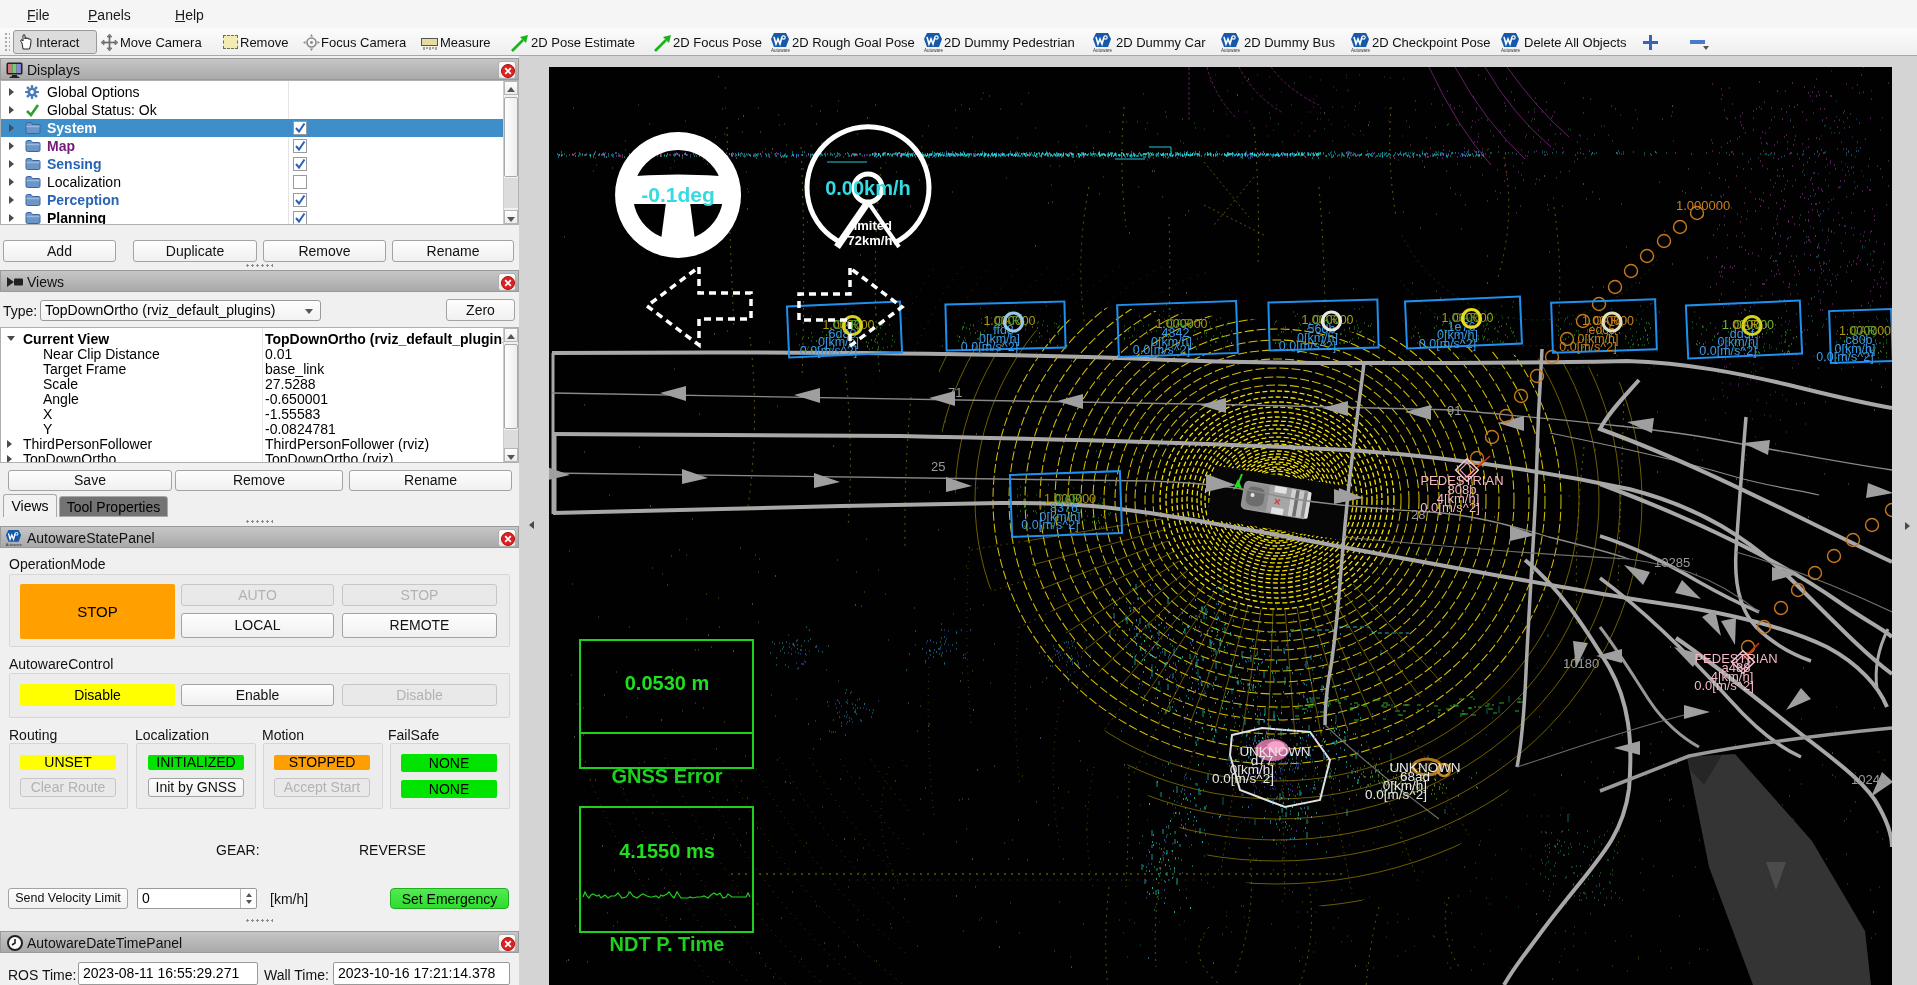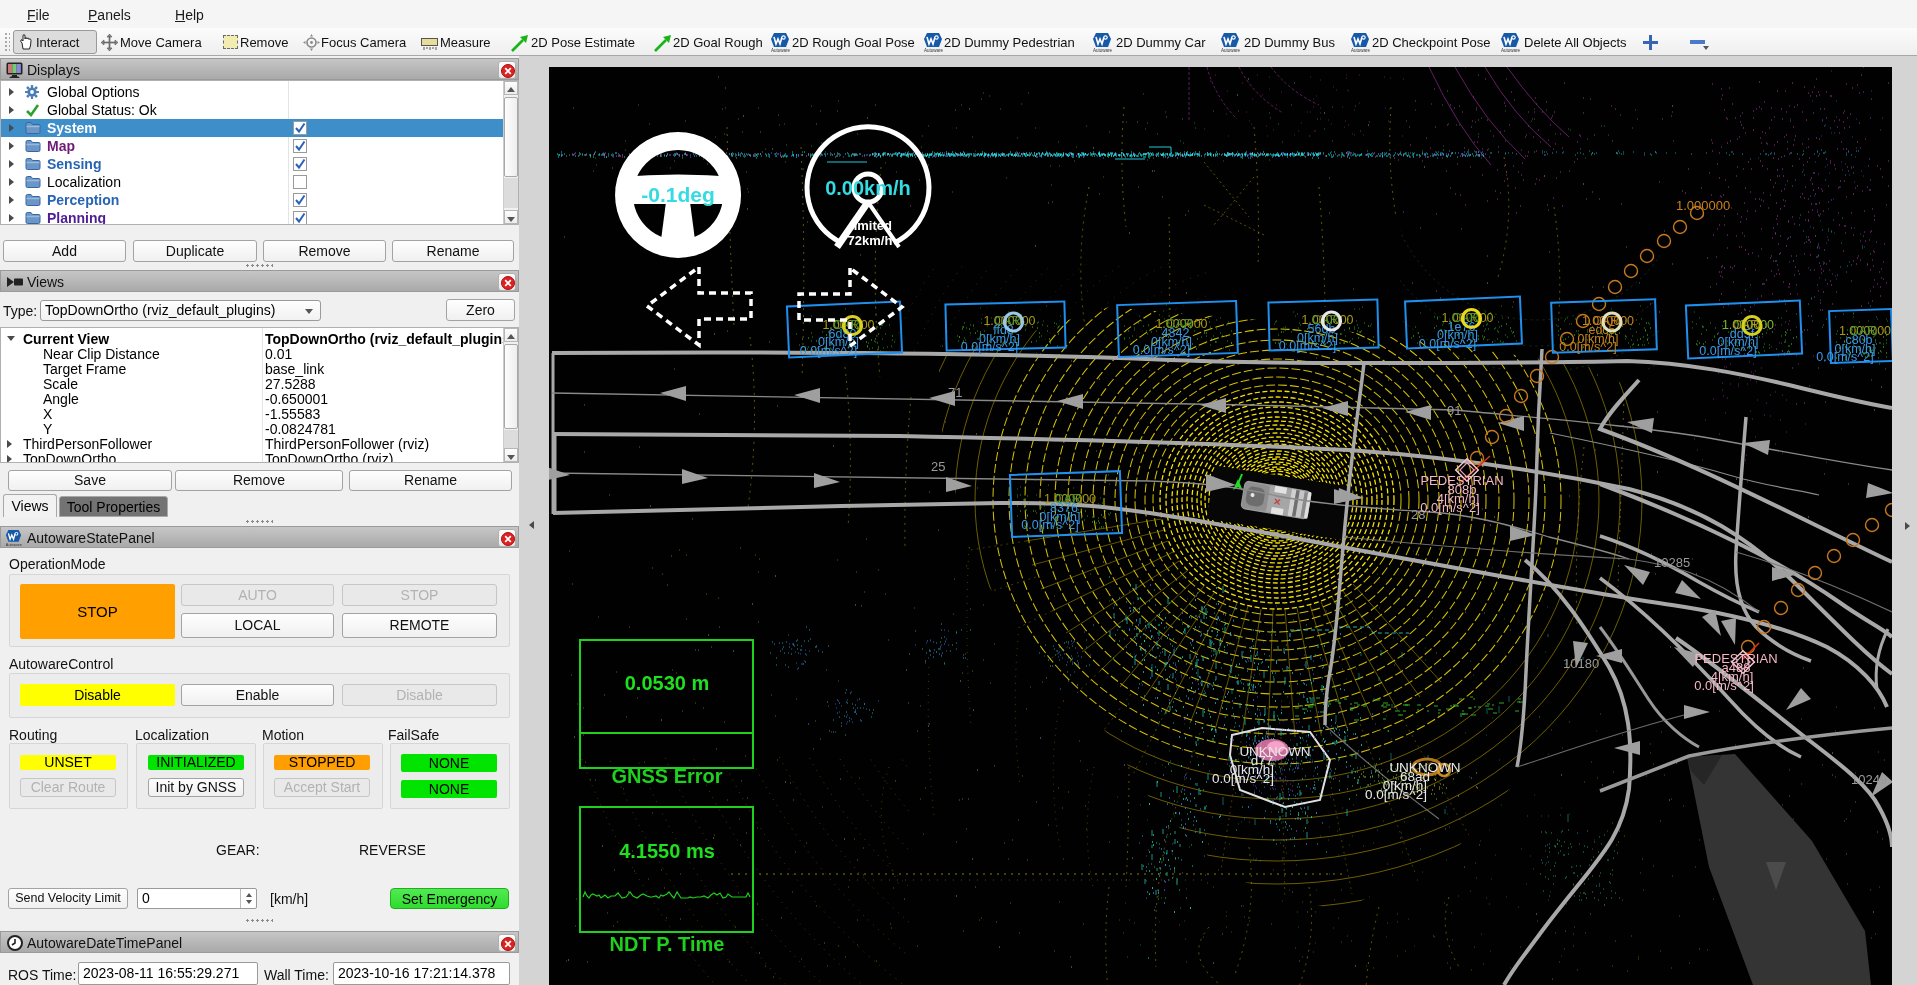--- a/index.html
+++ b/index.html
@@ -58,21 +58,21 @@
     <div class="tbtxt" style="left:440px">Measure</div>
     <svg class="abs" style="left:510px;top:5px" width="20" height="20" viewBox="0 0 20 20">
       <path d="M2 18 L13 7" stroke="#18b418" stroke-width="2.6"></path>
       <path d="M10 4 L18 2 L16 10 Z" fill="#18b418"></path>
     </svg>
     <div class="tbtxt" style="left:531px">2D Pose Estimate</div>
     <svg class="abs" style="left:653px;top:5px" width="20" height="20" viewBox="0 0 20 20">
       <path d="M2 18 L13 7" stroke="#18b418" stroke-width="2.6"></path>
       <path d="M10 4 L18 2 L16 10 Z" fill="#18b418"></path>
     </svg>
-    <div class="tbtxt" style="left:673px">2D Goal Rough</div>
+    <div class="tbtxt" style="left:673px">2D Focus Pose</div>
     <svg class="abs" style="left:770px;top:4px" width="20" height="21" viewBox="0 0 20 21">
       <path d="M4 1 L16 1 L19 7 L16 15 L4 15 L1 7 Z" fill="#1659a8"></path>
       <path d="M4 5 L6 12 L8 7 L10 12 L12 5" stroke="#fff" stroke-width="1.6" fill="none"></path>
       <circle cx="13.5" cy="5.5" r="2.2" fill="#fff"></circle>
       <circle cx="13.5" cy="5.5" r="1.1" fill="#1659a8"></circle>
       <text x="1" y="20" font-size="4.5" fill="#333" font-family="Liberation Sans">Autoware</text>
     </svg>
     <div class="tbtxt" style="left:792px">2D Rough Goal Pose</div>
     <svg class="abs" style="left:923px;top:4px" width="20" height="21" viewBox="0 0 20 21">
       <path d="M4 1 L16 1 L19 7 L16 15 L4 15 L1 7 Z" fill="#1659a8"></path>
@@ -231,38 +231,38 @@
         <path d="M2 6 L5 9.5 L10.5 1.5" stroke="#2a62b8" stroke-width="2" fill="none"></path>
       </svg>
     </div>
     <div class="abs" style="left:8px;top:133px">
       <span class="arrow-r"></span>
     </div>
     <svg class="abs" style="left:24px;top:130px" width="16" height="14">
       <path d="M1 3 Q1 1.5 2.5 1.5 L6 1.5 L7.5 3.5 L14 3.5 Q15 3.5 15 5 L15 11 Q15 12.5 13.5 12.5 L2.5 12.5 Q1 12.5 1 11 Z" fill="#6a96c8" stroke="#3a66a0"></path>
       <path d="M1.5 5.5 L14.5 5.5" stroke="#9ab8dc" stroke-width="1.5"></path>
     </svg>
-    <div class="trow" style="top:129px;padding-left:46px;color:#4c1d95;font-weight:bold">Planning</div>
+    <div class="trow" style="top:129px;padding-left:46px;color:#000000;font-weight:bold">Planning</div>
     <div class="cb" style="left:292px;top:130px">
       <svg width="12" height="12" style="position:absolute;left:0px;top:0px">
         <path d="M2 6 L5 9.5 L10.5 1.5" stroke="#2a62b8" stroke-width="2" fill="none"></path>
       </svg>
     </div>
   </div>
 <div class="sbar" style="top:81px;height:143px">
     <div class="sb-btn" style="top:0px"><svg width="12" height="12">
         <path d="M6 3 L10 8 L2 8 Z" fill="#555"></path>
       </svg></div>
     <div class="sb-thumb" style="top:16px;height:80px"></div>
     <div class="abs" style="left:0;top:97px;width:14px;height:30px;background:#dcdcdc"></div>
     <div class="sb-btn" style="bottom:0px"><svg width="12" height="12">
         <path d="M6 9 L2 4 L10 4 Z" fill="#555"></path>
       </svg></div>
   </div>
-<div class="qbtn" style="left:3px;top:240px;width:123px;height:22px;line-height:20px">Add</div>
+<div class="qbtn" style="left:3px;top:240px;width:113px;height:22px;line-height:20px">Add</div>
 <div class="qbtn" style="left:133px;top:240px;width:124px;height:22px;line-height:20px">Duplicate</div>
 <div class="qbtn" style="left:263px;top:240px;width:123px;height:22px;line-height:20px">Remove</div>
 <div class="qbtn" style="left:392px;top:240px;width:122px;height:22px;line-height:20px">Rename</div>
 <div class="dots" style="left:245px;top:264px"></div>
 <div class="panel-title" style="top:270px">
     <svg class="abs" style="left:5px;top:5px" width="18" height="12">
       <path d="M1 1 L8 6 L1 11 Z" fill="#222"></path>
       <rect x="8" y="2.5" width="9" height="7" rx="1" fill="#222"></rect>
     </svg>
     <span class="ptxt">Views</span>

